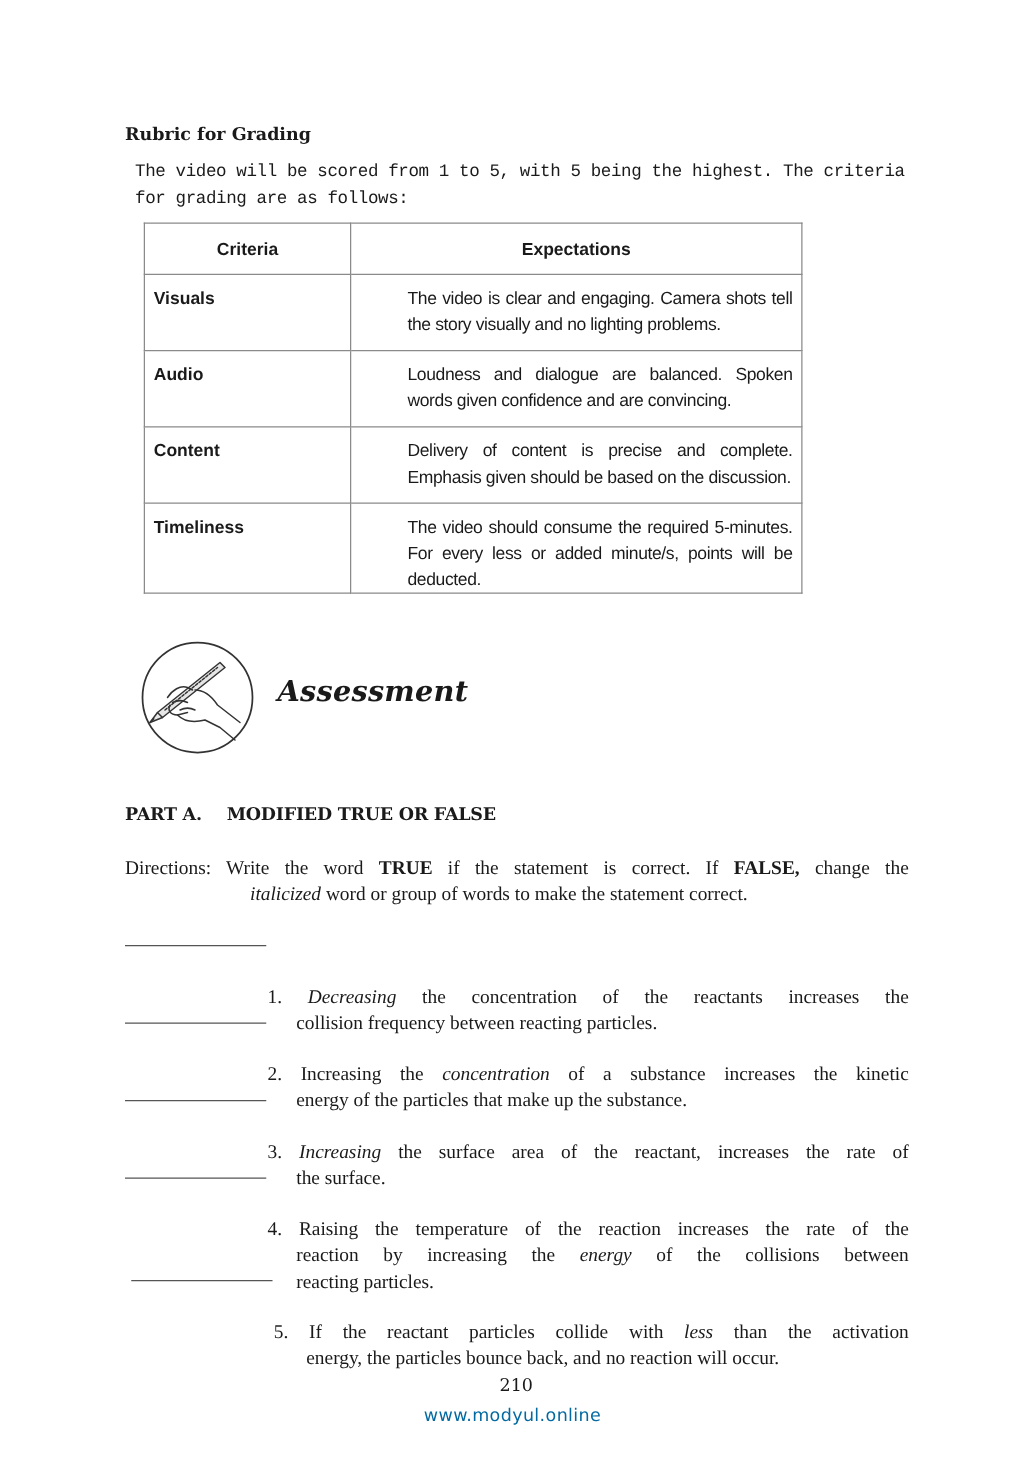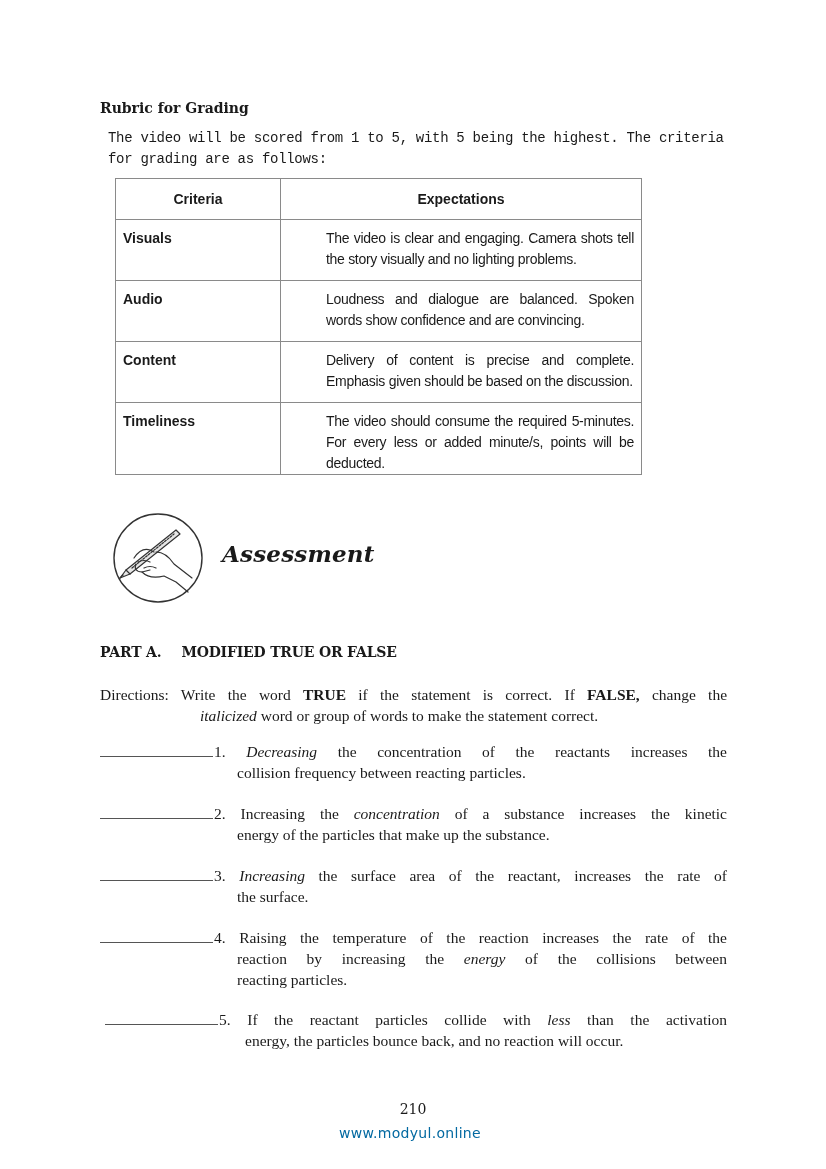--- a/index.html
+++ b/index.html
@@ -59,21 +59,21 @@
 
   .item {
     position: absolute; left: 100px; width: 627px;
     font-family: "Liberation Serif", serif; font-size: 15.5px; line-height: 21px;
   }
   .item .row1 { display: flex; text-align: justify; }
   .item .blank {
     display: inline-block; width: 113px; border-bottom: 1px solid #555;
     height: 15px; margin-right: 1px; flex: none;
   }
-  .item .first { flex: 1; text-align: justify; text-align-last: justify; }
+  .item .first { flex: 1; text-align: justify; text-align-last: justify; margin-top: 46px; }
   .item .rest { padding-left: 137px; text-align: justify; }
   .item .rest.last { text-align: left; }
   .item.shift { left: 105px; }
   .item.shift .rest { padding-left: 140px; }
 
   #page-number {
     position: absolute; left: 0; width: 826px; top: 1101px; text-align: center;
     font-family: "DejaVu Serif", serif; font-size: 14px;
   }
   #watermark {
@@ -97,21 +97,21 @@
         <th>Expectations</th>
       </tr>
     </thead>
     <tbody>
       <tr>
         <td class="crit">Visuals</td>
         <td class="exp">The video is clear and engaging. Camera shots tell the story visually and no lighting problems.</td>
       </tr>
       <tr>
         <td class="crit">Audio</td>
-        <td class="exp">Loudness and dialogue are balanced. Spoken words show confidence and are convincing.</td>
+        <td class="exp">Loudness and dialogue are balanced. Spoken words given confidence and are convincing.</td>
       </tr>
       <tr>
         <td class="crit">Content</td>
         <td class="exp">Delivery of content is precise and complete. Emphasis given should be based on the discussion.</td>
       </tr>
       <tr>
         <td class="crit">Timeliness</td>
         <td class="exp">The video should consume the required 5-minutes. For every less or added minute/s, points will be deducted.</td>
       </tr>
     </tbody>

